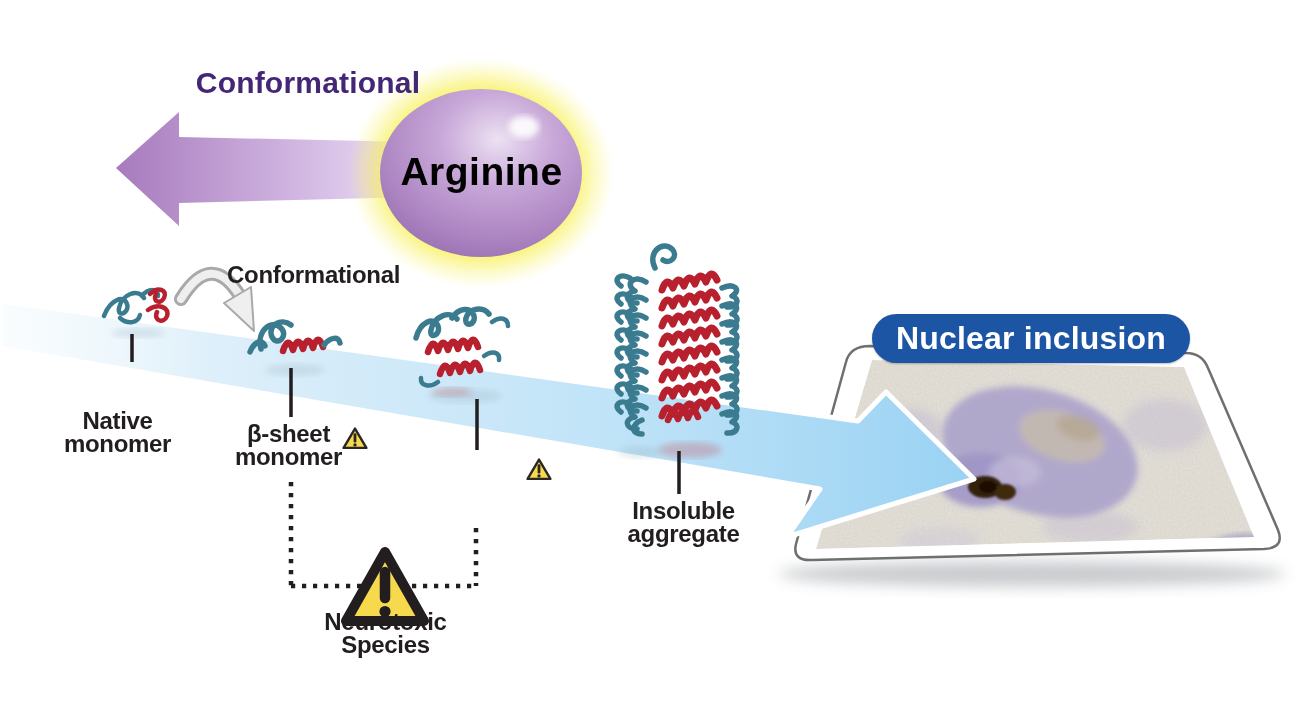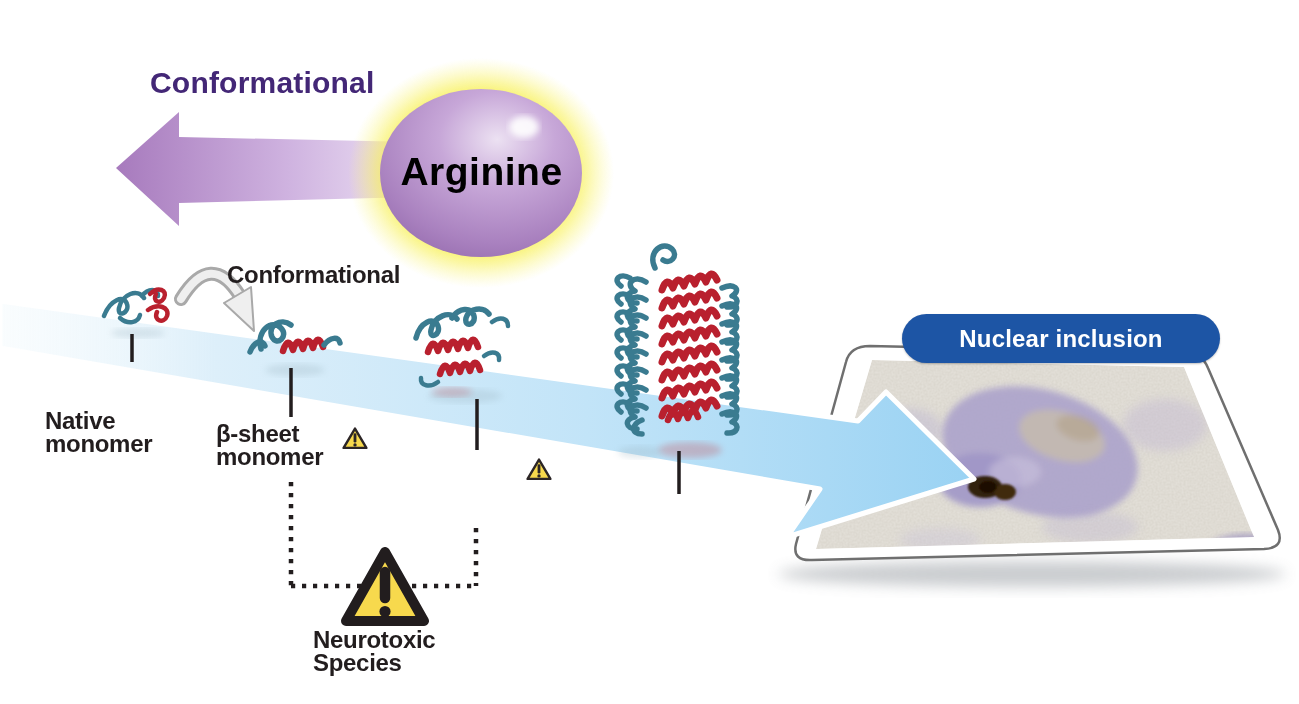--- a/index.html
+++ b/index.html
@@ -2,33 +2,33 @@
 <html><head>
 <meta charset="utf-8">
 <style>
   html,body{margin:0;padding:0;background:#ffffff;}
   .canvas{
     position:relative;width:1299px;height:704px;overflow:hidden;background:#ffffff;
     font-family:"Liberation Sans",sans-serif;
   }
   .canvas svg{position:absolute;left:0;top:0;}
   .lbl{
-    position:absolute;text-align:left;font-weight:bold;color:#221d1e;
+    position:absolute;text-align:center;font-weight:bold;color:#221d1e;
     font-size:24px;line-height:23px;letter-spacing:-0.3px;white-space:nowrap;
   }
   .lbl.purple{color:#432776;font-size:30px;line-height:31px;letter-spacing:0.2px;}
   .lbl.transition{font-size:24px;line-height:24px;}
   .arginine-lbl{
     position:absolute;left:381px;top:150px;width:201px;text-align:center;
     font-weight:bold;font-size:39px;color:#000000;letter-spacing:0.5px;
   }
   .badge{
-    position:absolute;left:902px;top:314px;width:318px;height:49px;
+    position:absolute;left:872px;top:314px;width:318px;height:49px;
     background:#1d55a5;border-radius:25px;color:#ffffff;font-weight:bold;
-    font-size:24px;line-height:49px;text-align:center;letter-spacing:0.2px;
+    font-size:32px;line-height:49px;text-align:center;letter-spacing:0.2px;
     box-shadow:0 1px 2px rgba(0,0,0,0.25);
   }
   
   .teal{stroke:#3a7b90;fill:none;stroke-width:5.5;stroke-linecap:round;stroke-linejoin:round;}
   .tealThin{stroke:#3a7b90;fill:none;stroke-width:4.5;stroke-linecap:round;stroke-linejoin:round;}
   .red{stroke:#b9202e;fill:none;stroke-width:7;stroke-linecap:round;stroke-linejoin:round;}
   .redMono{stroke:#b9202e;fill:none;stroke-width:6.5;stroke-linecap:round;stroke-linejoin:round;}
   .redThin{stroke:#b9202e;fill:none;stroke-width:4.5;stroke-linecap:round;stroke-linejoin:round;}
   .callout{stroke:#221d1e;stroke-width:3.5;stroke-linecap:butt;}
   .dotted{stroke:#221d1e;stroke-width:4.5;stroke-dasharray:4.2 6.8;fill:none;}
@@ -220,21 +220,25 @@
   <div>Native</div>
   <div>monomer</div>
 </div>
 
 <div class="lbl" style="left:216px;top:422px;width:145px;">
   <div>β-sheet</div>
   <div>monomer</div>
 </div>
 
 
-
-<div class="lbl" style="left:313px;top:628px;width:145px;">
+<div class="lbl" style="left:611px;top:499px;width:145px;">
+  <div>Insoluble</div>
+  <div>aggregate</div>
+</div>
+
+<div class="lbl" style="left:313px;top:610px;width:145px;">
   <div>Neurotoxic</div>
   <div>Species</div>
 </div>
 
 <div class="badge">Nuclear inclusion</div>
 
 </div>
 
 </body></html>

